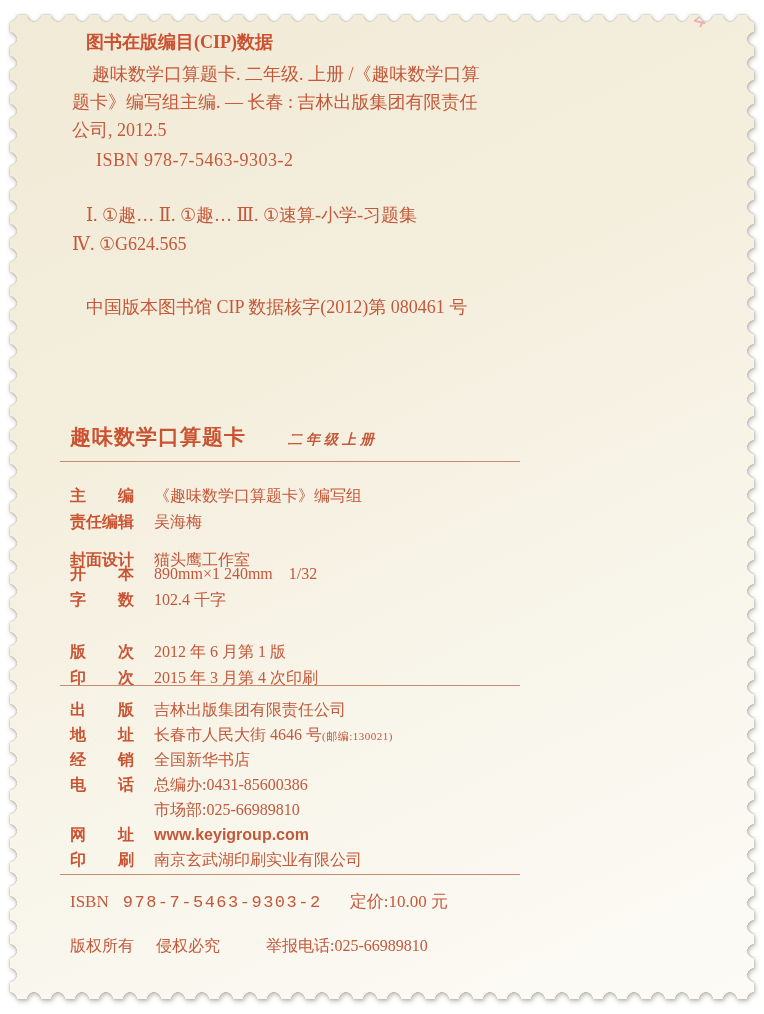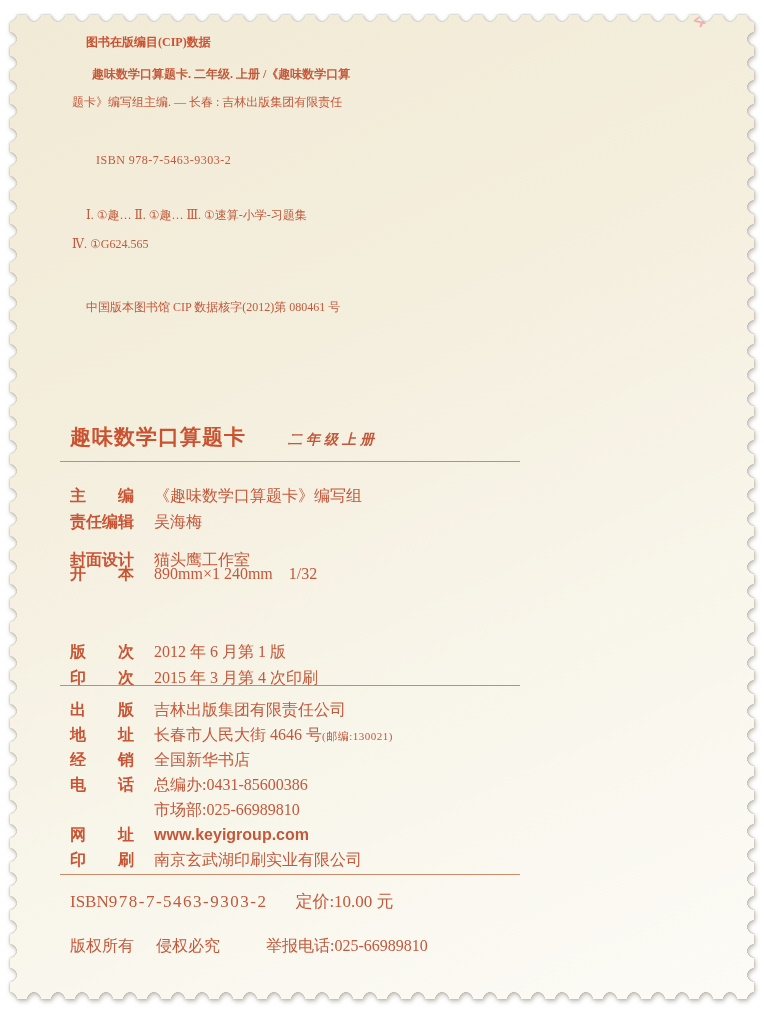--- a/index.html
+++ b/index.html
@@ -20,25 +20,25 @@
     background:linear-gradient(155deg,#f1ead6 0%,#f4eedd 35%,#f8f5ea 65%,#fcfbf6 100%);
     -webkit-mask:
       radial-gradient(7px at 50% 50%, transparent 98%, #000 100%) -12px -12px / 24px 24px repeat,
       linear-gradient(#000 0 0) 50% 50% / calc(100% - 26px) calc(100% - 26px) no-repeat;
     mask:
       radial-gradient(7px at 50% 50%, transparent 98%, #000 100%) -12px -12px / 24px 24px repeat,
       linear-gradient(#000 0 0) 50% 50% / calc(100% - 26px) calc(100% - 26px) no-repeat;
   }
   .content{position:absolute;left:50px;top:0;width:460px;height:100%;}
   .content > div{position:absolute;left:0;width:100%;}
-  .txt{color:#c4583a;font-size:12px;line-height:24px;white-space:nowrap;}
+  .txt{color:#c4583a;font-size:18px;line-height:24px;white-space:nowrap;}
   .bold{font-weight:bold;color:#ca5132;}
   .pl12{padding-left:12px;}
   .pl26{padding-left:26px;}
-  .pl32{padding-left:32px;font-weight:bold;}
+  .pl32{padding-left:32px;}
   .pl36{padding-left:36px;}
   .cip-header{top:15px;}
   .cip-l1{top:47px;}
   .cip-l2{top:75px;}
   .cip-l3{top:103px;}
   .cip-isbn{top:133px;letter-spacing:.5px;}
   .class-l1{top:188px;}
   .class-l2{top:217px;}
   .record{top:280px;}
   .title-band{top:408px;padding-left:10px;}
@@ -51,21 +51,21 @@
   .row{white-space:nowrap;color:#c4583a;font-size:16px;line-height:22px;padding-left:10px;}
   .row .lab{display:inline-block;width:68px;font-weight:bold;color:#c95433;}
   .row .val{margin-left:16px;}
   .row .val-sm{font-size:11px;letter-spacing:.5px;}
   .row .val-bold{font-weight:bold;font-family:"Liberation Sans","DejaVu Sans",sans-serif;}
   .er0{top:470px;} .er1{top:496px;} .er2{top:534px;font-family:Liberation Serif, serif;} .er3{top:548px;}
   .er4{top:574px;} .er5{top:600px;} .er6{top:626px;} .er7{top:652px;}
   .pr0{top:684px;} .pr1{top:709px;} .pr2{top:734px;} .pr3{top:759px;}
   .pr4{top:784px;} .pr5{top:809px;} .pr6{top:834px;}
   .price-line{top:875px;padding-left:10px;color:#c4583a;font-size:17px;white-space:nowrap;}
-  .isbn-num{margin-left:0;letter-spacing:1.5px;}
+  .isbn-num{margin-left:14px;letter-spacing:1.5px;font-family:Liberation Mono, monospace;}
   .price{margin-left:28px;}
   .copyright-line{top:921px;padding-left:10px;color:#c4583a;font-size:16px;white-space:nowrap;}
   .cp-mid{margin-left:22px;}
   .cp-right{margin-left:46px;}
   .corner-mark{
     position:absolute;top:-8px;right:46px;
     color:rgba(235,128,140,.55);
     font-size:22px;font-style:italic;
     transform:rotate(14deg);
     font-family:"DejaVu Sans",sans-serif;
@@ -77,36 +77,38 @@
 <div class="stamp-shadow">
   <div class="page">
 
     <div class="corner-mark">4</div>
 
     <div class="content">
 
       <div class="txt bold pl26 cip-header">图书在版编目(CIP)数据</div>
       <div class="txt pl32 cip-l1">趣味数学口算题卡. 二年级. 上册 /《趣味数学口算</div>
       <div class="txt pl12 cip-l2">题卡》编写组主编. — 长春 : 吉林出版集团有限责任</div>
+      <div class="txt pl12 cip-l3">公司, 2012.5</div>
       <div class="txt pl36 cip-isbn">ISBN 978-7-5463-9303-2</div>
 
       <div class="txt pl26 class-l1">Ⅰ. ①趣… Ⅱ. ①趣… Ⅲ. ①速算-小学-习题集</div>
       <div class="txt pl12 class-l2">Ⅳ. ①G624.565</div>
 
       <div class="txt pl26 record">中国版本图书馆 CIP 数据核字(2012)第 080461 号</div>
 
       <div class="title-band">
         <span class="book-title">趣味数学口算题卡</span><span class="book-subtitle">二年级上册</span>
       </div>
       <div class="rule rule1"></div>
 
       <div class="row er0"><span class="lab">主　　编</span><span class="val">《趣味数学口算题卡》编写组</span></div>
       <div class="row er1"><span class="lab">责任编辑</span><span class="val">吴海梅</span></div>
       <div class="row er2"><span class="lab">封面设计</span><span class="val">猫头鹰工作室</span></div>
       <div class="row er3"><span class="lab">开　　本</span><span class="val">890mm×1 240mm　1/32</span></div>
+      <div class="row er4"><span class="lab">字　　数</span><span class="val">102.4 千字</span></div>
       <div class="row er6"><span class="lab">版　　次</span><span class="val">2012 年 6 月第 1 版</span></div>
       <div class="row er7"><span class="lab">印　　次</span><span class="val">2015 年 3 月第 4 次印刷</span></div>
 
       <div class="rule rule2"></div>
 
       <div class="row pr0"><span class="lab">出　　版</span><span class="val">吉林出版集团有限责任公司</span></div>
       <div class="row pr1"><span class="lab">地　　址</span><span class="val">长春市人民大街 4646 号</span><span class="val-sm">(邮编:130021)</span></div>
       <div class="row pr2"><span class="lab">经　　销</span><span class="val">全国新华书店</span></div>
       <div class="row pr3"><span class="lab">电　　话</span><span class="val">总编办:0431-85600386</span></div>
       <div class="row pr4"><span class="lab"></span><span class="val">市场部:025-66989810</span></div>

